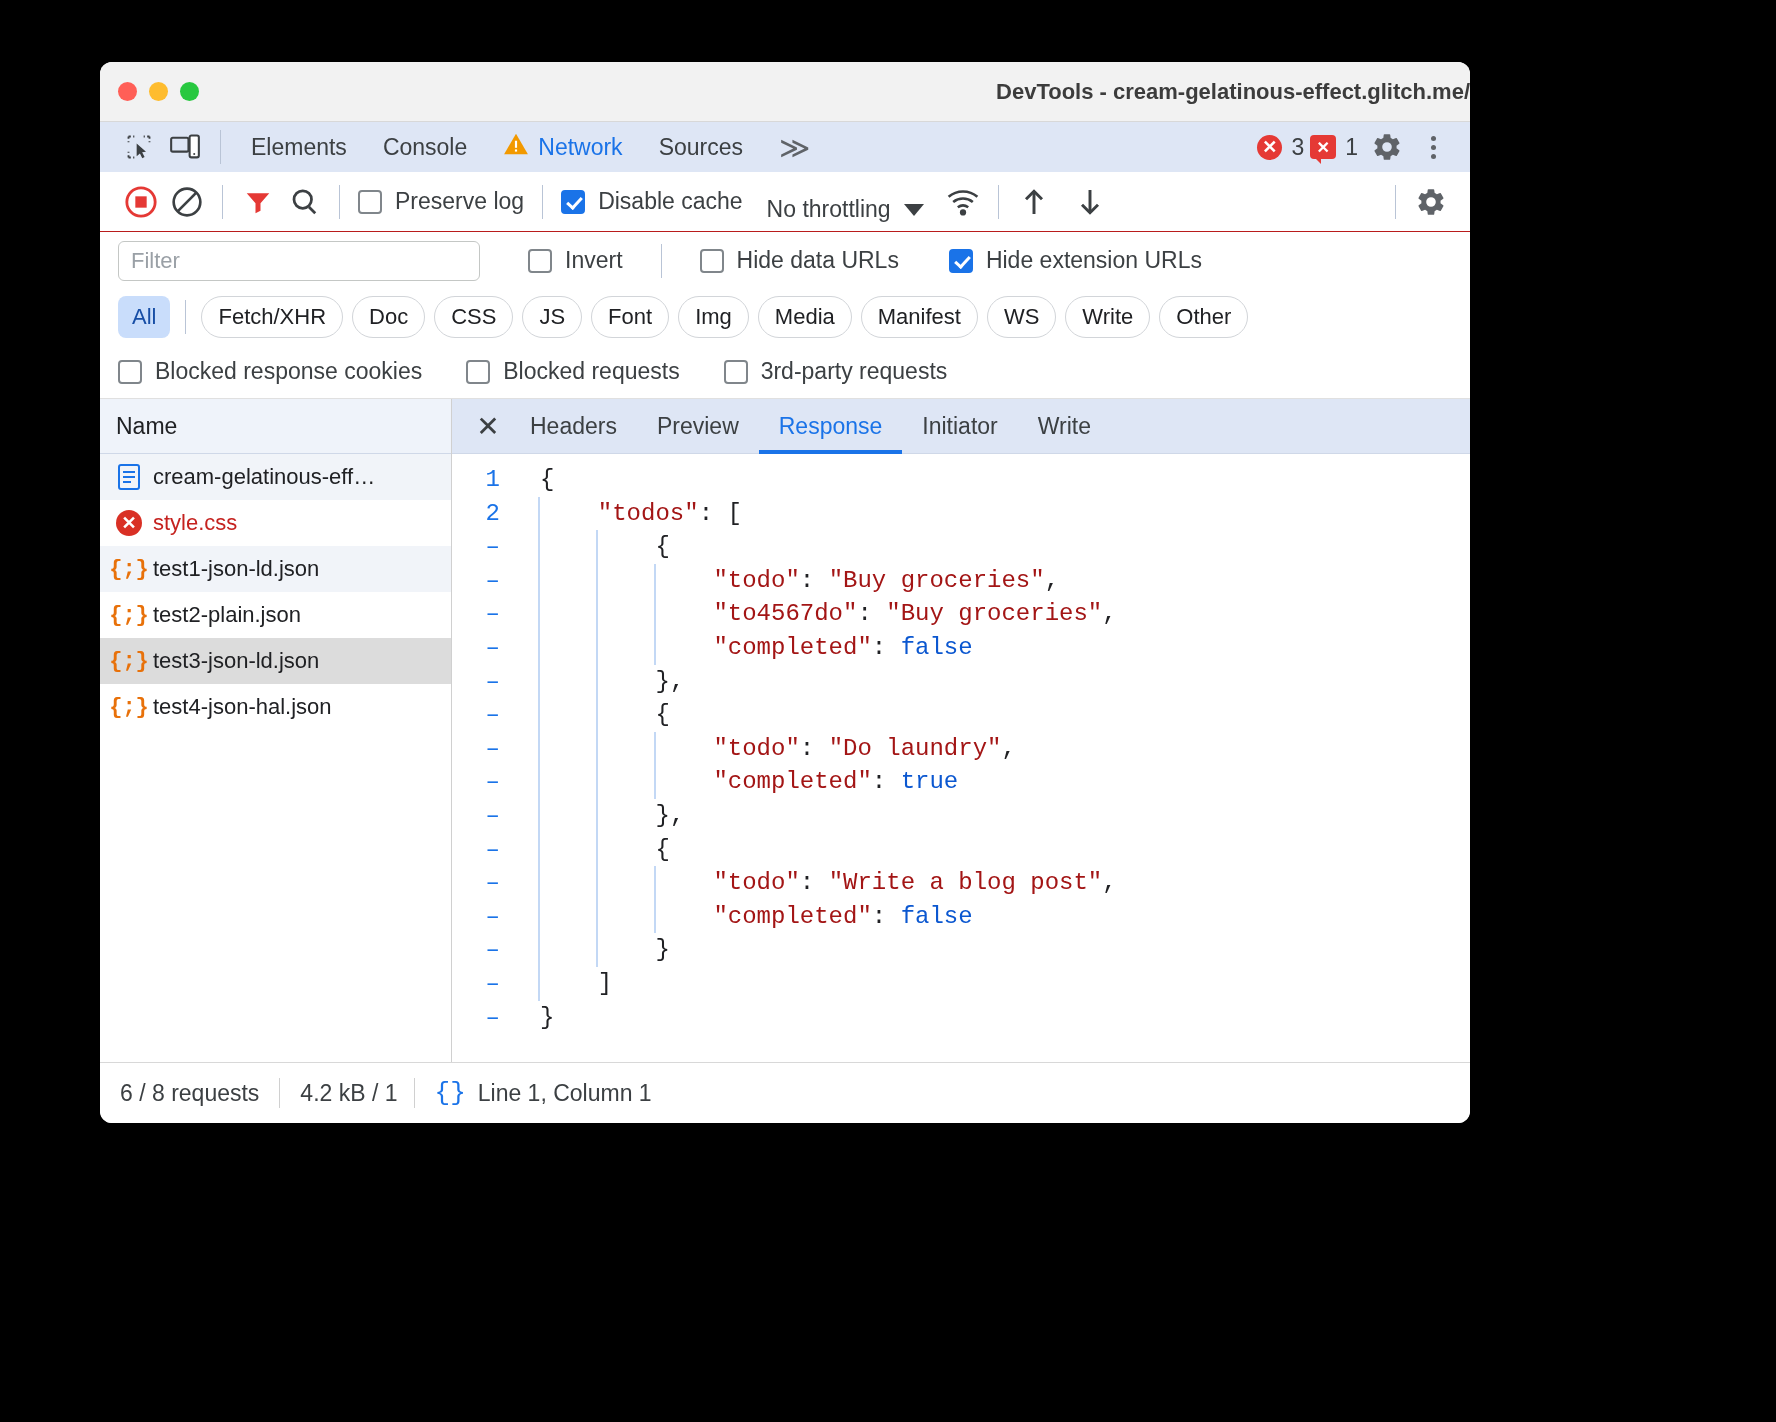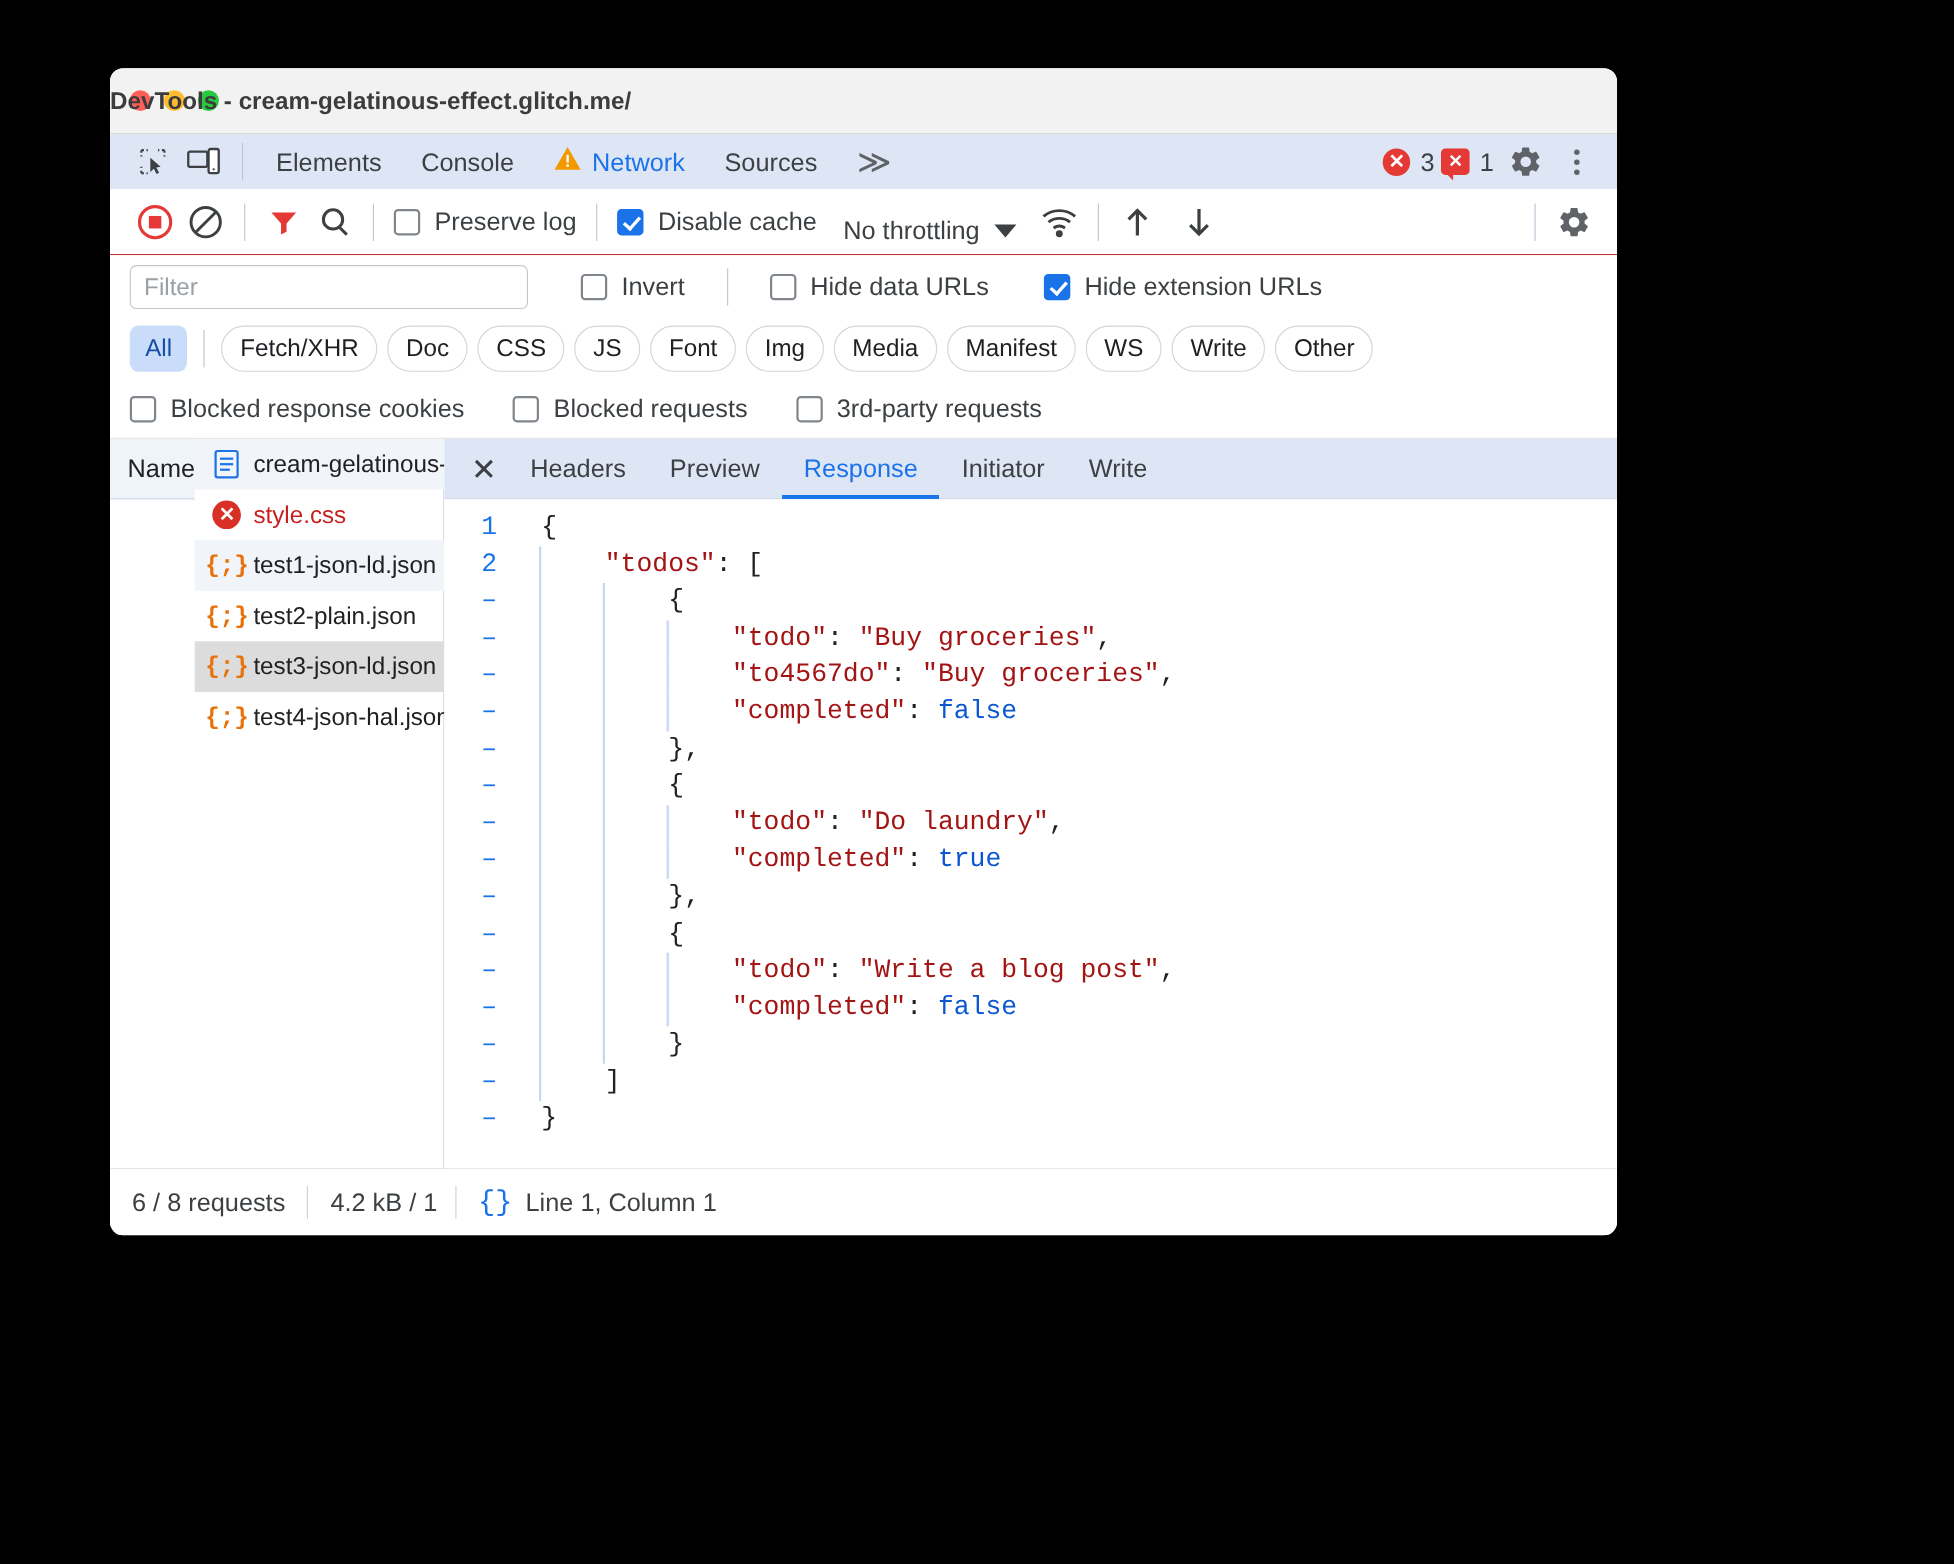--- a/index.html
+++ b/index.html
@@ -36,21 +36,21 @@
     gap: 12px;
     padding-left: 18px;
   }
   .tl { width: 19px; height: 19px; border-radius: 50%; }
   .tl.red { background: #ff5f57; }
   .tl.yellow { background: #febc2e; }
   .tl.green { background: #28c840; }
   .title-text {
     position: absolute;
     left: 0; right: 0;
-    text-align: left;
+    text-align: right;
     font-size: 22px;
     font-weight: bold;
     color: #3c3c3c;
     pointer-events: none;
   }
 
   
   .tabbar {
     height: 50px;
     background: #dee6f5;
@@ -196,24 +196,24 @@
   }
 
   
   .body {
     flex: 1 1 auto;
     display: flex;
     min-height: 0;
     border-bottom: 1px solid #d8d8d8;
   }
   .reqlist {
-    width: 304px;
+    width: 352px;
     flex: 0 0 auto;
     border-right: 1px solid #d0d0d0;
-    display: flex; flex-direction: row;
+    display: flex; flex-direction: column;
     background: #fff;
   }
   .listhead {
     height: 55px;
     background: #eff3fa;
     border-bottom: 1px solid #cfd8e8;
     display: flex; align-items: center;
     padding-left: 16px;
     font-size: 23px;
     color: #202124;

